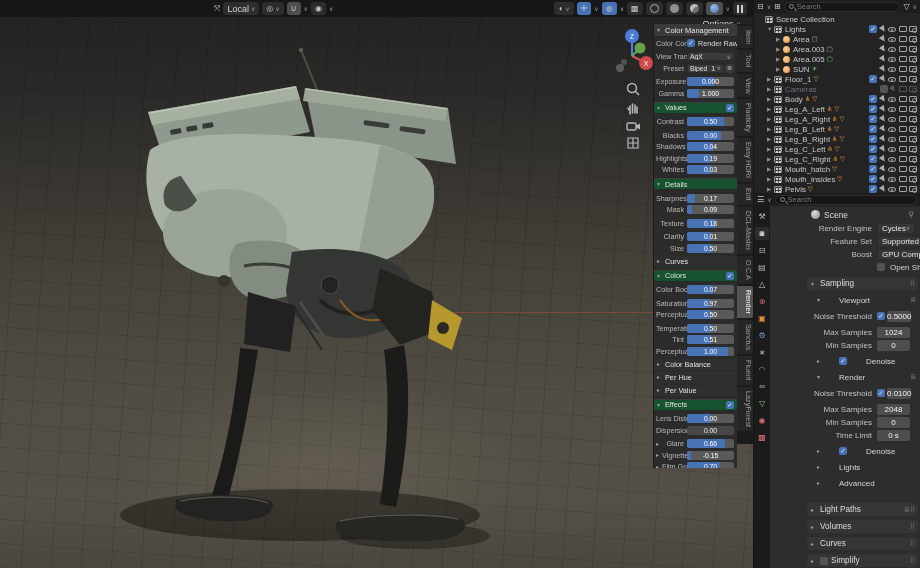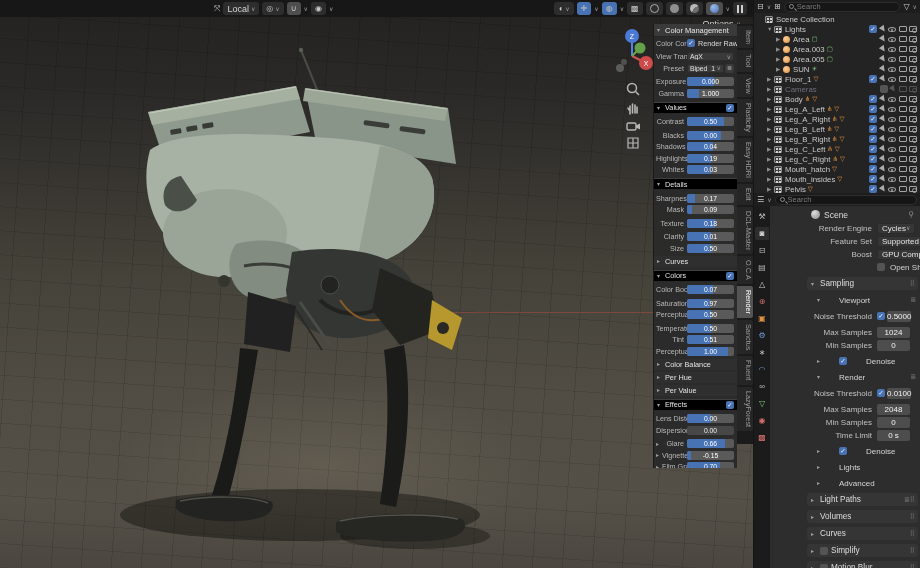--- a/index.html
+++ b/index.html
@@ -45,21 +45,21 @@
   .sb-lbl{flex:1;text-align:right;padding-right:3px;color:#b9b9b9;font-size:7.2px;white-space:nowrap;overflow:hidden;}
   .sb-w{width:47px;flex:none;display:flex;align-items:center;gap:1px;}
   .sb-slider{position:relative;flex:1;height:9px;background:#5a5a5a;border-radius:2px;overflow:hidden;}
   .sb-fill{position:absolute;left:0;top:0;bottom:0;background:#4772b3;}
   .sb-sval{position:relative;display:block;text-align:center;font-size:6.8px;color:#fff;line-height:9px;white-space:nowrap;}
   .sb-value{flex:1;height:9px;background:#474747;border-radius:2px;text-align:center;font-size:6.8px;color:#ededed;line-height:9px;}
   .sb-drop{flex:1;height:9px;background:#3a3a3a;border:1px solid #2c2c2c;border-radius:2px;display:flex;align-items:center;
     padding:0 2px;font-size:6.8px;color:#e3e3e3;}
   .sb-drop .sp{flex:1;white-space:nowrap;overflow:hidden;}
   .sb-preset{width:9px;height:9px;background:#3a3a3a;border-radius:2px;color:#b5b5b5;font-size:6px;text-align:center;line-height:9px;}
-  .sb-section{display:flex;align-items:center;height:12px;margin-top:3px;background:#000000;border-top:1px solid #3f3f3f;
+  .sb-section{display:flex;align-items:center;height:12px;margin-top:3px;background:#14532d;border-top:1px solid #3f3f3f;
     border-bottom:1px solid #282828;padding:0 3px;gap:2px;}
   .sb-section .t,.sb-collapsed .t{font-size:7.3px;color:#e2e2e2;white-space:nowrap;}
   .sb-collapsed{display:flex;align-items:center;height:11px;margin-top:2px;padding:0 3px;gap:2px;background:#2f2f2f;}
   .arr{color:#9c9c9c;font-size:6px;width:6px;flex:none;line-height:1;}
   .cb{width:8px;height:8px;border-radius:2px;background:#545454;position:relative;flex:none;}
   .cb.on{background:#4772b3;}
   .cb.on::after{content:"✓";position:absolute;inset:0;color:#fff;font-size:6.5px;line-height:8px;text-align:center;}
   .sb-cktext{font-size:7.2px;color:#dcdcdc;margin-left:2px;white-space:nowrap;}
   
   .tabstrip{position:absolute;left:737px;top:24px;width:16px;height:420px;background:#1b1b1b;display:flex;flex-direction:column;gap:2px;padding-top:2px;overflow:hidden;}
@@ -978,21 +978,21 @@
                 <span class="pr-check-label">Denoise</span>
               </div>
               <div class="pr-sub gap" style="margin-top: 4px;">
                 <span class="arr">▸</span>
                 <span>Lights</span>
               </div>
               <div class="pr-sub gap" style="margin-top: 4px;">
                 <span class="arr">▸</span>
                 <span>Advanced</span>
               </div>
-              <div class="pr-panel gap" style="margin-top: 4px;">
+              <div class="pr-panel gap" style="margin-top: 14px;">
                 <span class="arr">▸</span>
                 <span>Light Paths</span>
                 <span class="dots">≣ ⠿</span>
               </div>
               <div class="pr-panel gap" style="margin-top: 4px;">
                 <span class="arr">▸</span>
                 <span>Volumes</span>
                 <span class="dots">⠿</span>
               </div>
               <div class="pr-panel gap" style="margin-top: 4px;">

